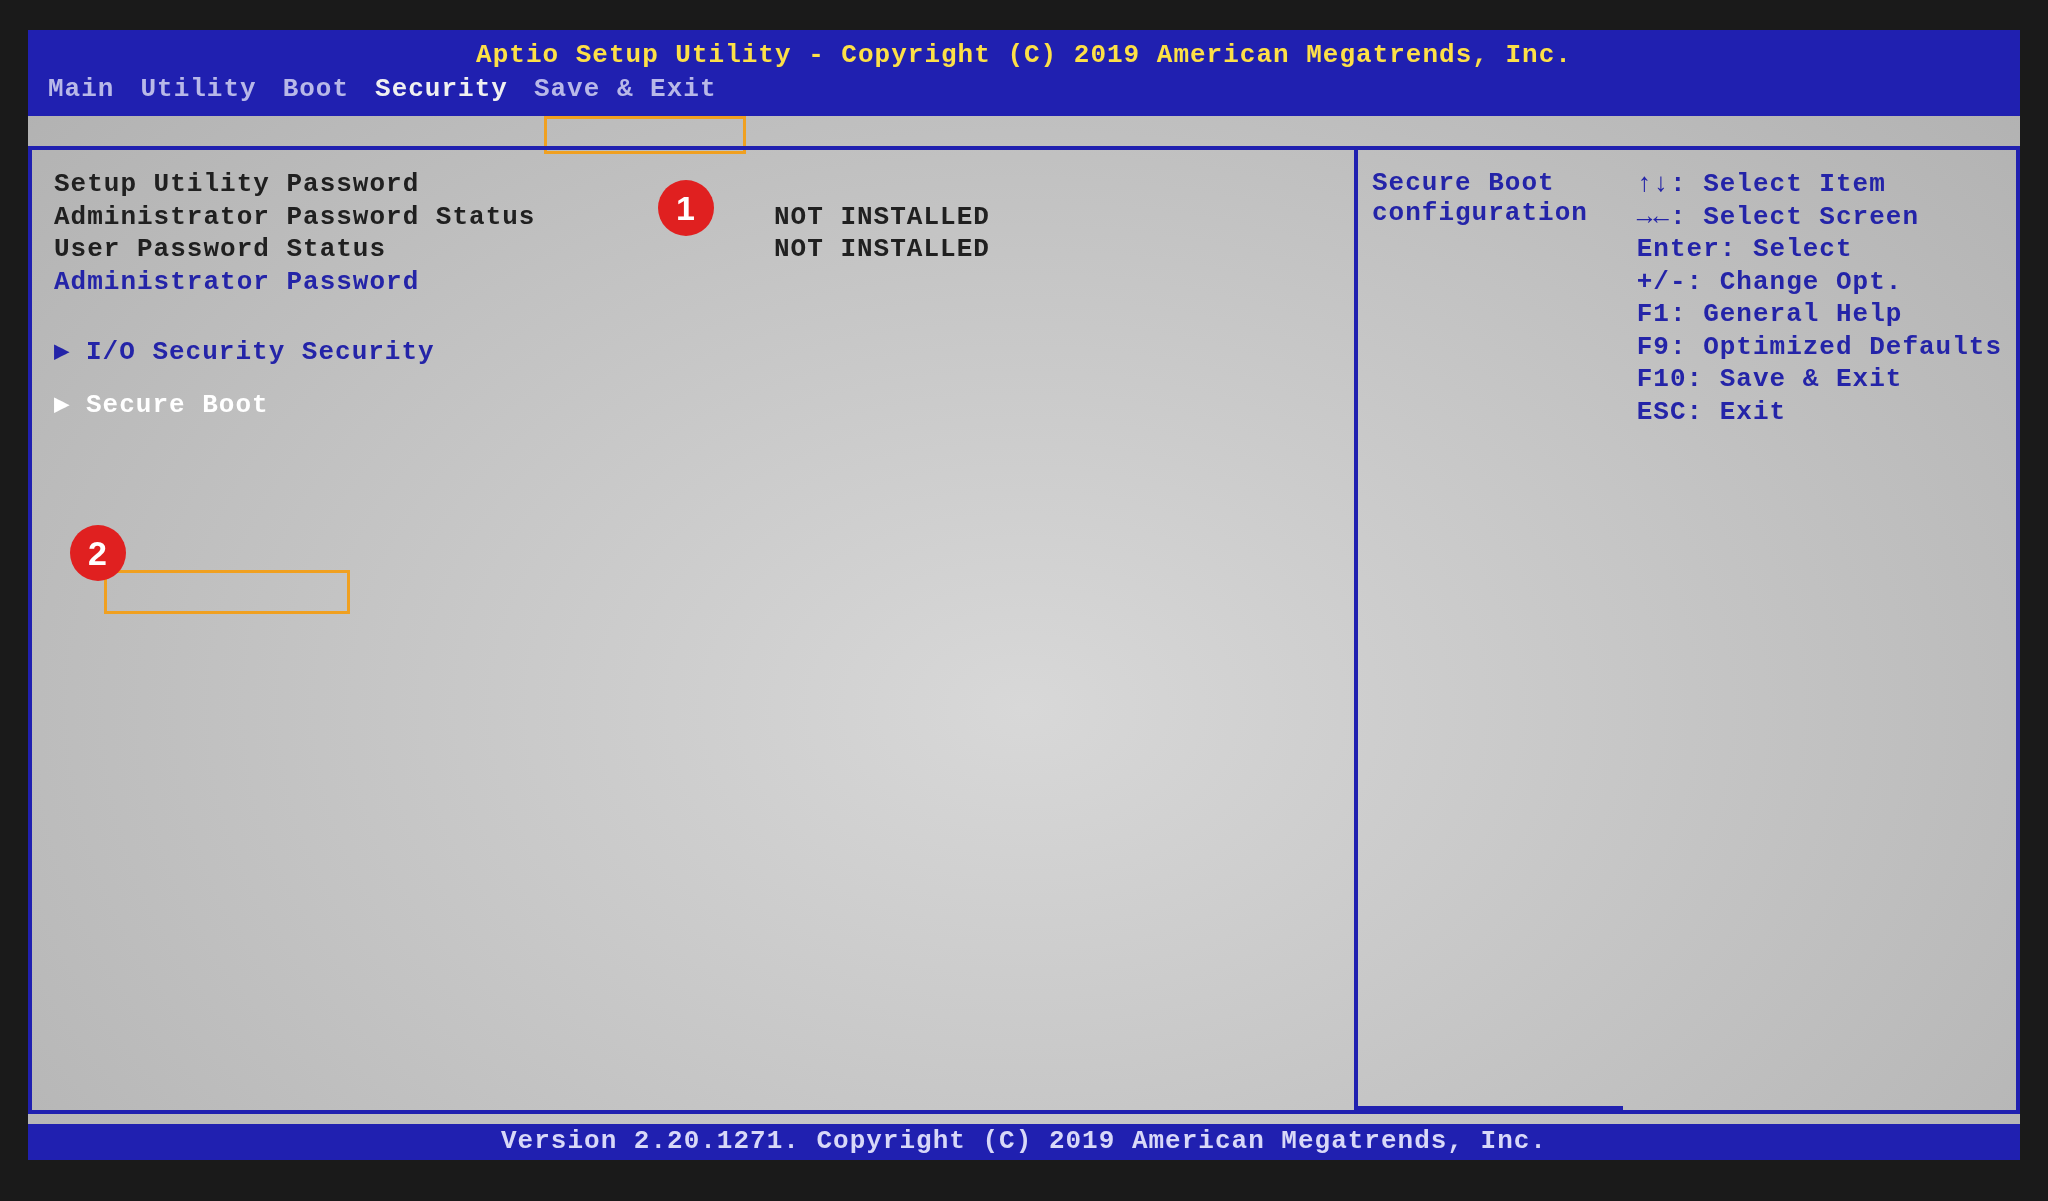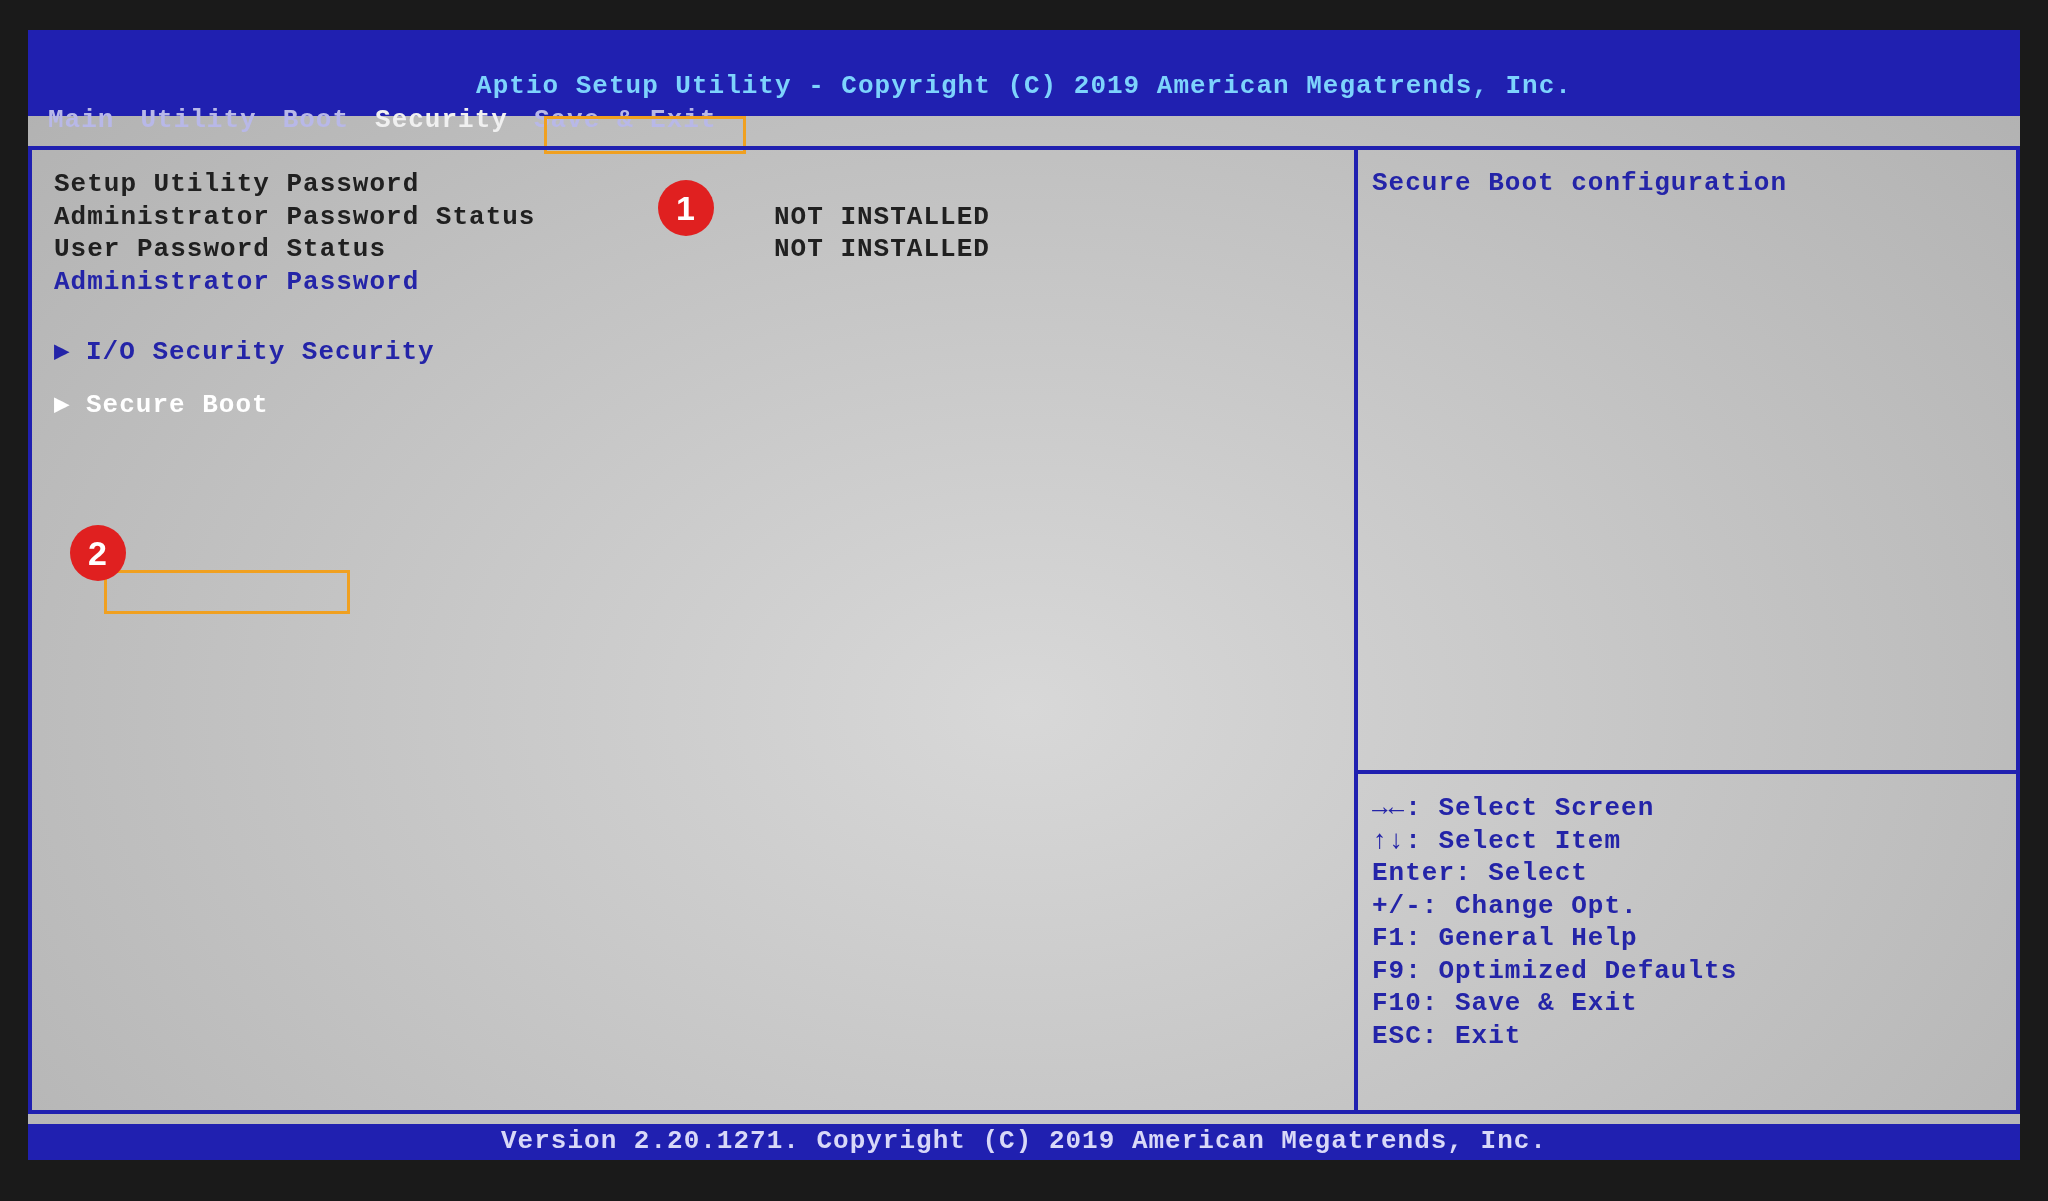--- a/index.html
+++ b/index.html
@@ -23,23 +23,22 @@
     background: radial-gradient(ellipse at 50% 60%, #d8d8d8 0%, #c8c8c8 40%, #b0b0b0 100%);
   }
   .header-bar {
     background: #2020b0;
     color: #d0d0f8;
     padding: 6px 0 0 0;
     height: 86px;
   }
   .title-line {
     text-align: center;
-    color: #7dd3fc;
+    color: #fde047;
     padding: 4px 8px;
-    margin-top: 31px;
   }
   .tabs-line {
     display: flex;
     gap: 26px;
     padding-left: 20px;
     color: #b8b8e8;
   }
   .tab {
     color: #b8b8e8;
   }
@@ -68,21 +67,21 @@
     border: 4px solid #2020b0;
     border-right: none;
     padding: 18px 10px 10px 22px;
     color: #2424a8;
     position: relative;
   }
   .side-pane {
     flex: 1;
     border: 4px solid #2020b0;
     display: flex;
-    flex-direction: column;
+    flex-direction: row;
     color: #2424a8;
   }
   .help-top {
     flex: 1;
     padding: 18px 14px;
     border-bottom: 4px solid #2020b0;
   }
   .help-bottom {
     height: 336px;
     padding: 18px 14px;
@@ -205,22 +204,22 @@
 
       <div class="secure-highlight"></div>
 
     </div>
 
     <div class="side-pane">
       <div class="help-top">
         <span>Secure Boot configuration</span>
       </div>
       <div class="help-bottom">
+        <div class="help-line">↑↓: Select Item</div>
         <div class="help-line">→←: Select Screen</div>
-        <div class="help-line">↑↓: Select Item</div>
         <div class="help-line">Enter: Select</div>
         <div class="help-line">+/-: Change Opt.</div>
         <div class="help-line">F1: General Help</div>
         <div class="help-line">F9: Optimized Defaults</div>
         <div class="help-line">F10: Save &amp; Exit</div>
         <div class="help-line">ESC: Exit</div>
       </div>
     </div>
 
   </div>

